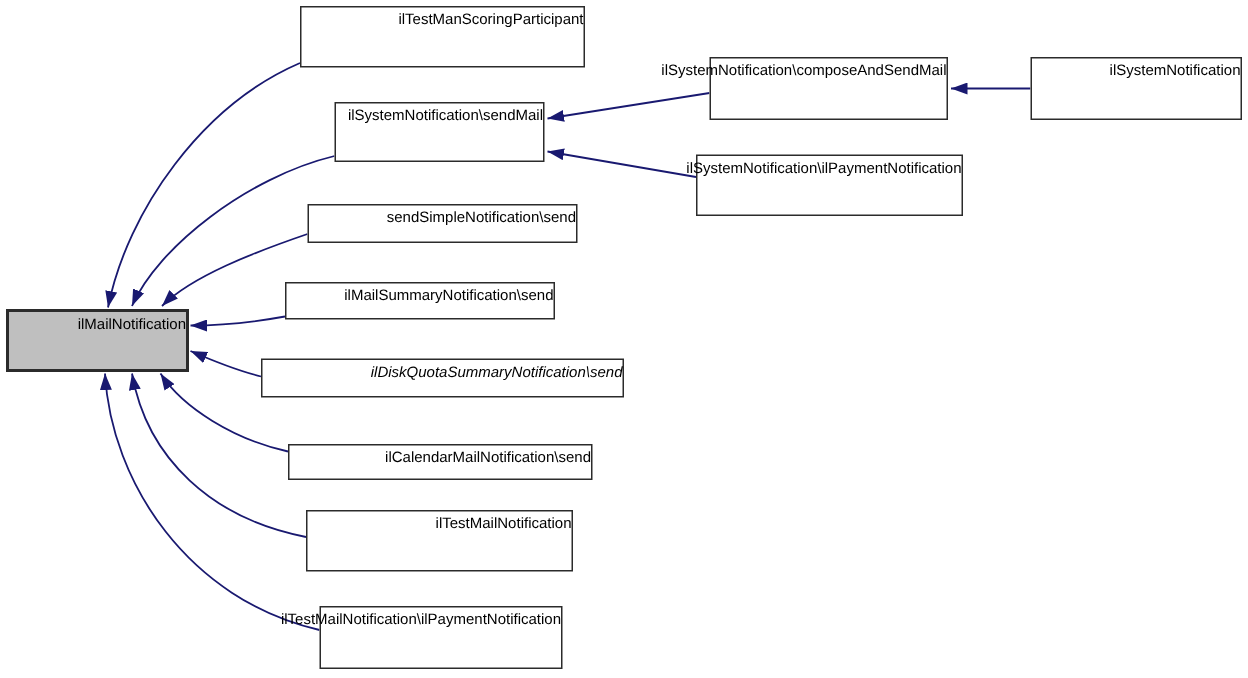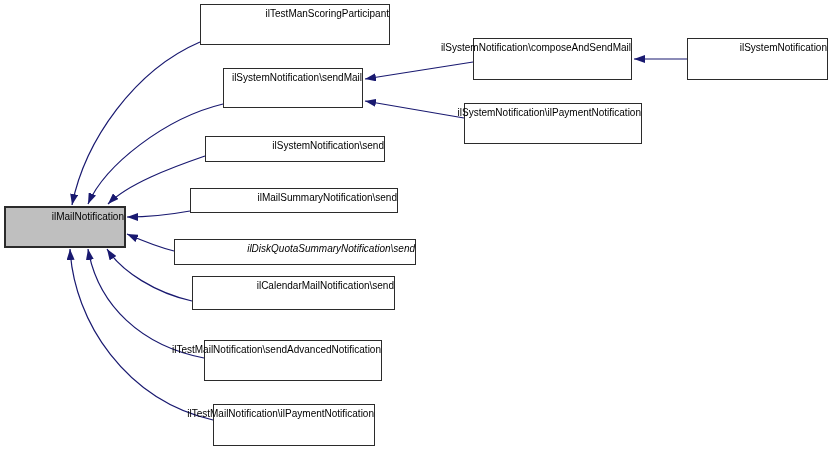--- a/index.html
+++ b/index.html
@@ -42,23 +42,23 @@
     cursor: default;
   }
   
   #n-main        { left: 4px;   top: 206px; width: 122px; height: 42px; gap: 24px; }
   #n-construct   { left: 200px; top: 4px;   width: 190px; height: 41px; }
   #n-compose     { left: 223px; top: 68px;  width: 140px; height: 40px; }
   #n-casm        { left: 473px; top: 38px;  width: 159px; height: 42px; }
   #n-sendmail    { left: 687px; top: 38px;  width: 141px; height: 42px; }
   #n-cagm        { left: 464px; top: 103px; width: 178px; height: 41px; }
   #n-payment     { left: 205px; top: 136px; width: 180px; height: 26px; }
-  #n-mailsummary { left: 190px; top: 188px; width: 208px; height: 25px; }
+  #n-mailsummary { left: 190px; top: 188px; width: 180px; height: 25px; }
   #n-diskquota   { left: 174px; top: 239px; width: 242px; height: 26px; font-style: italic; }
-  #n-calendar    { left: 192px; top: 276px; width: 203px; height: 34px; }
+  #n-calendar    { left: 192px; top: 296px; width: 203px; height: 24px; }
   #n-testadv     { left: 204px; top: 340px; width: 178px; height: 41px; }
   #n-testsimple  { left: 213px; top: 404px; width: 162px; height: 42px; }
 </style>
 </head>
 <body>
 
 <div id="canvas">
 
   <svg id="edges" width="832" height="452" viewBox="0 0 832 452">
     <defs>
@@ -111,38 +111,37 @@
   <div class="node" id="n-sendmail">
     <span>ilSystemNotification</span>
   </div>
 
   <div class="node" id="n-cagm">
     <span>ilSystemNotification</span>
     <span>\ilPaymentNotification</span>
   </div>
 
   <div class="node" id="n-payment">
-    <span>ilSystemNotification\send</span>
+    <span>sendSimpleNotification\send</span>
   </div>
 
   <div class="node" id="n-mailsummary">
     <span>ilMailSummaryNotification\send</span>
   </div>
 
   <div class="node" id="n-diskquota">
     <span>ilDiskQuotaSummaryNotification\send</span>
   </div>
 
   <div class="node" id="n-calendar">
     <span>ilCalendarMailNotification\send</span>
   </div>
 
   <div class="node" id="n-testadv">
     <span>ilTestMailNotification</span>
-    <span>\sendAdvancedNotification</span>
   </div>
 
   <div class="node" id="n-testsimple">
     <span>ilTestMailNotification</span>
     <span>\ilPaymentNotification</span>
   </div>
 
 </div>
 
 </body></html>

